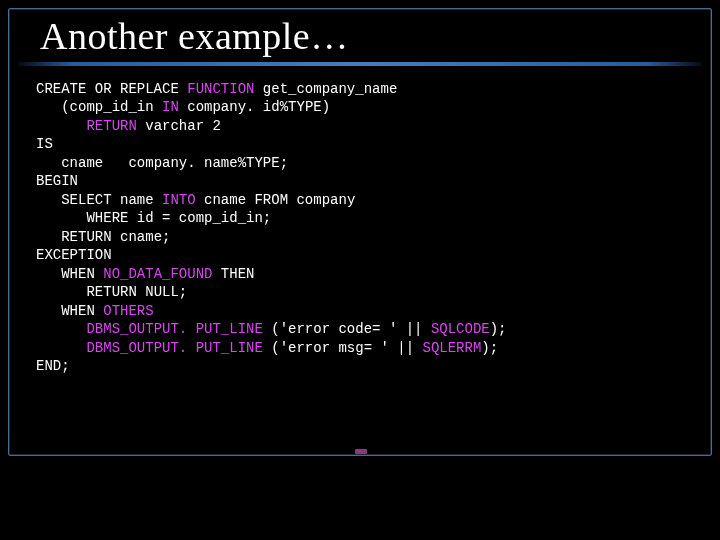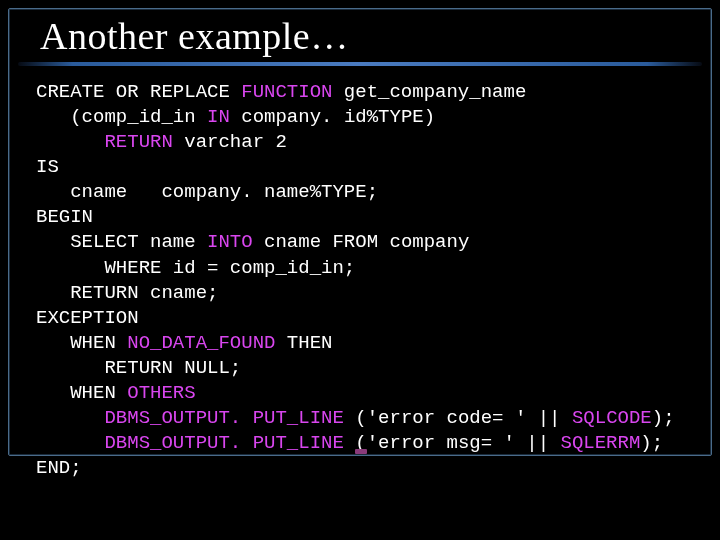--- a/index.html
+++ b/index.html
@@ -46,21 +46,21 @@
     background: linear-gradient(90deg, rgba(30,50,90,0.2) 0%, #2a5b9b 8%, #4a7bc0 50%, #2a5b9b 92%, rgba(30,50,90,0.2) 100%);
     border-radius: 2px;
   }
   .code {
     position: absolute;
     top: 80px;
     left: 36px;
     right: 36px;
     color: #fff;
     font-family: "Courier New", monospace;
-    font-size: 19px;
+    font-size: 14px;
     line-height: 1.32;
     white-space: pre;
   }
   .kw { color: #d946ef; } 
   .bottom-accent {
     position: absolute;
     left: 355px;
     bottom: 10px;
     width: 12px;
     height: 5px;

